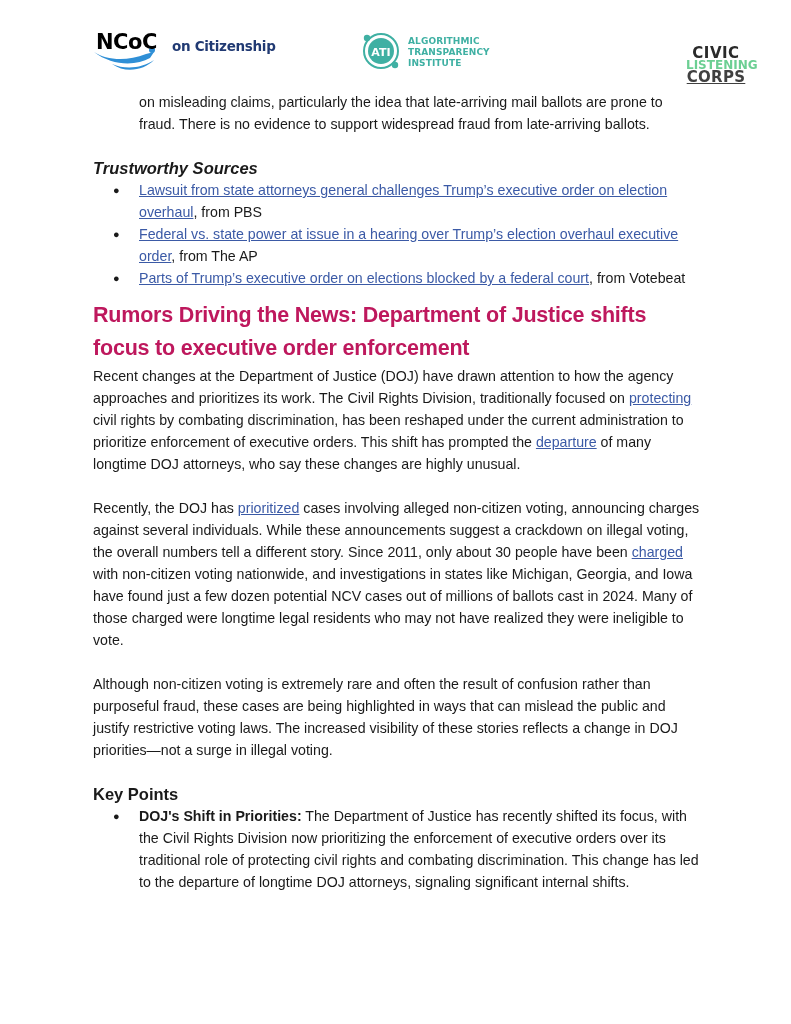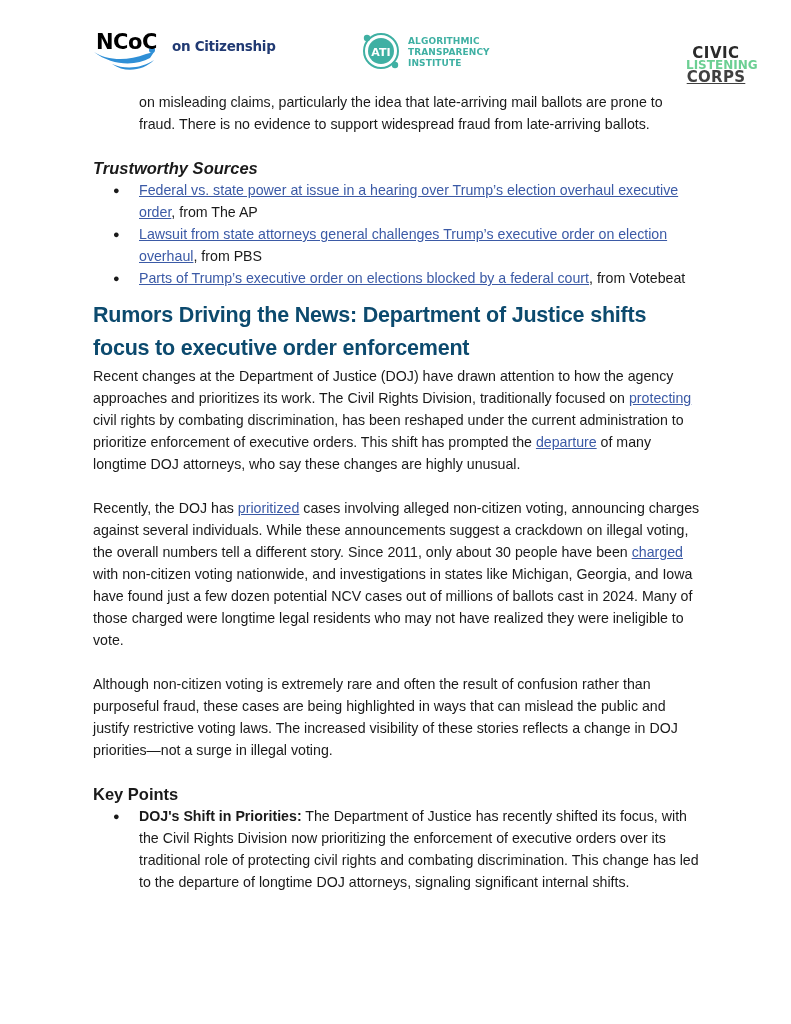--- a/index.html
+++ b/index.html
@@ -21,21 +21,21 @@
   .clc-2 { font-size: 12px; line-height: 10px; color: #6ccf93; display: block; }
   .clc-3 { font-size: 15px; line-height: 14px; color: #404040; letter-spacing: 0.3px; display: block; text-decoration: underline; }
 
   .page { position: absolute; left: 93px; top: 91px; width: 610px; font-size: 14.2px; line-height: 22px; }
   .indent { padding-left: 46px; }
   .sub-heading { font-weight: bold; font-size: 16.5px; line-height: 22px; color: #1a1a1a; margin-top: 14px; }
   ul.bullets { list-style: none; }
   ul.bullets li { position: relative; padding-left: 46px; }
   ul.bullets li::before { content: "\25CF"; position: absolute; left: 20px; top: 0; font-size: 11px; color: #1a1a1a; }
   a.lnk { color: #3b5aa6; text-decoration: underline; }
-  .main-heading { font-weight: bold; font-size: 21.5px; line-height: 33px; color: #0c4a6e; margin-top: 10px; letter-spacing: -0.2px; }
+  .main-heading { font-weight: bold; font-size: 21.5px; line-height: 33px; color: #be185d; margin-top: 10px; letter-spacing: -0.2px; }
   p.para { margin-bottom: 22px; }
   .bold { font-weight: bold; }
 </style>
 </head>
 <body>
 
 <div class="header">
   <div class="logo-ncoc">
     <svg class="ncoc-mark" viewBox="0 0 68 44">
       <path d="M2 22 C 14 30, 34 32, 54 24 L 62 22 L 58 28 C 44 36, 20 36, 2 22 Z" fill="#2f8fd6"></path>
@@ -71,22 +71,22 @@
 </div>
 
 <div class="page">
   <div class="indent">
     <div>on misleading claims, particularly the idea that late-arriving mail ballots are prone to</div>
     <div>fraud. There is no evidence to support widespread fraud from late-arriving ballots.</div>
   </div>
 
   <div class="sub-heading" style="margin-top:22px;font-style:italic;">Trustworthy Sources</div>
   <ul class="bullets">
+    <li><a class="lnk" href="#">Lawsuit from state attorneys general challenges Trump’s executive order on election overhaul</a><span>, from PBS</span></li>
     <li><a class="lnk" href="#">Federal vs. state power at issue in a hearing over Trump’s election overhaul executive order</a><span>, from The AP</span></li>
-    <li><a class="lnk" href="#">Lawsuit from state attorneys general challenges Trump’s executive order on election overhaul</a><span>, from PBS</span></li>
     <li><a class="lnk" href="#">Parts of Trump’s executive order on elections blocked by a federal court</a><span>, from Votebeat</span></li>
   </ul>
 
   <div class="main-heading">Rumors Driving the News: Department of Justice shifts focus to executive order enforcement</div>
 
   <p class="para"><span>Recent changes at the Department of Justice (DOJ) have drawn attention to how the agency approaches and prioritizes its work. The Civil Rights Division, traditionally focused on </span><a class="lnk" href="#">protecting</a><span> civil rights by combating discrimination, has been reshaped under the current administration to prioritize enforcement of executive orders. This shift has prompted the </span><a class="lnk" href="#">departure</a><span> of many longtime DOJ attorneys, who say these changes are highly unusual.</span></p>
 
   <p class="para"><span>Recently, the DOJ has </span><a class="lnk" href="#">prioritized</a><span> cases involving alleged non-citizen voting, announcing charges against several individuals. While these announcements suggest a crackdown on illegal voting, the overall numbers tell a different story. Since 2011, only about 30 people have been </span><a class="lnk" href="#">charged</a><span> with non-citizen voting nationwide, and investigations in states like Michigan, Georgia, and Iowa have found just a few dozen potential NCV cases out of millions of ballots cast in 2024. Many of those charged were longtime legal residents who may not have realized they were ineligible to vote.</span></p>
 
   <p class="para">Although non-citizen voting is extremely rare and often the result of confusion rather than purposeful fraud, these cases are being highlighted in ways that can mislead the public and justify restrictive voting laws. The increased visibility of these stories reflects a change in DOJ priorities—not a surge in illegal voting.</p>

